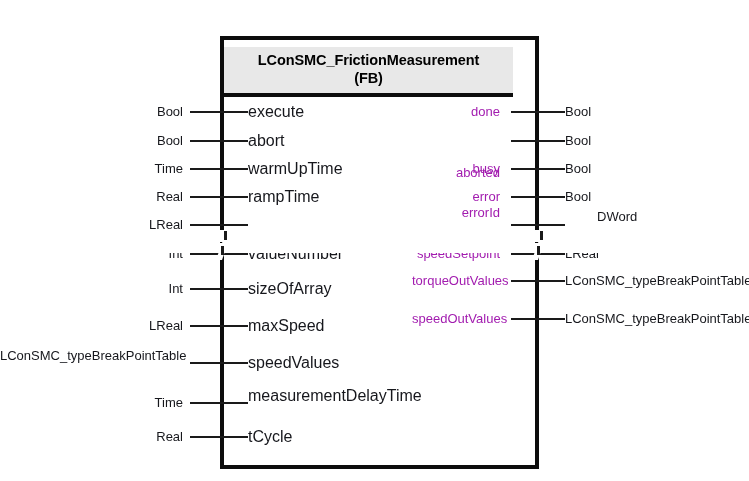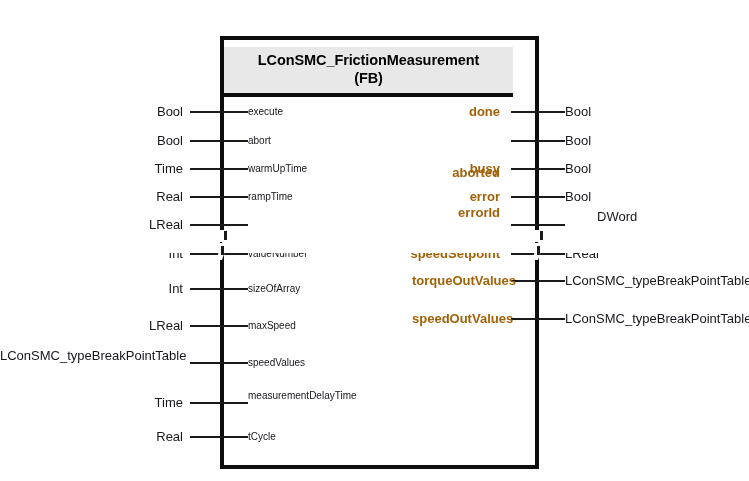--- a/index.html
+++ b/index.html
@@ -75,39 +75,38 @@
     line-height: 15px;
     color: #16171c;
     z-index: 8;
     left: 0;
     width: 183px;
     white-space: pre-line;
   }
   .name-left {
     position: absolute;
     text-align: left;
-    font-size: 10px;
+    font-size: 16px;
     line-height: 15px;
     color: #16171c;
     z-index: 8;
     left: 248px;
     width: 150px;
     white-space: pre-line;
   }
   .name-right {
     position: absolute;
     text-align: right;
     font-size: 13px;
     line-height: 15px;
-    color: #a16207;
+    color: #a21caf;
     z-index: 8;
     right: 249px;
     width: 160px;
     white-space: pre-line;
-    font-weight: bold;
   }
   .type-right {
     position: absolute;
     text-align: left;
     font-size: 13px;
     line-height: 15px;
     color: #16171c;
     z-index: 8;
     left: 565px;
     width: 184px;

